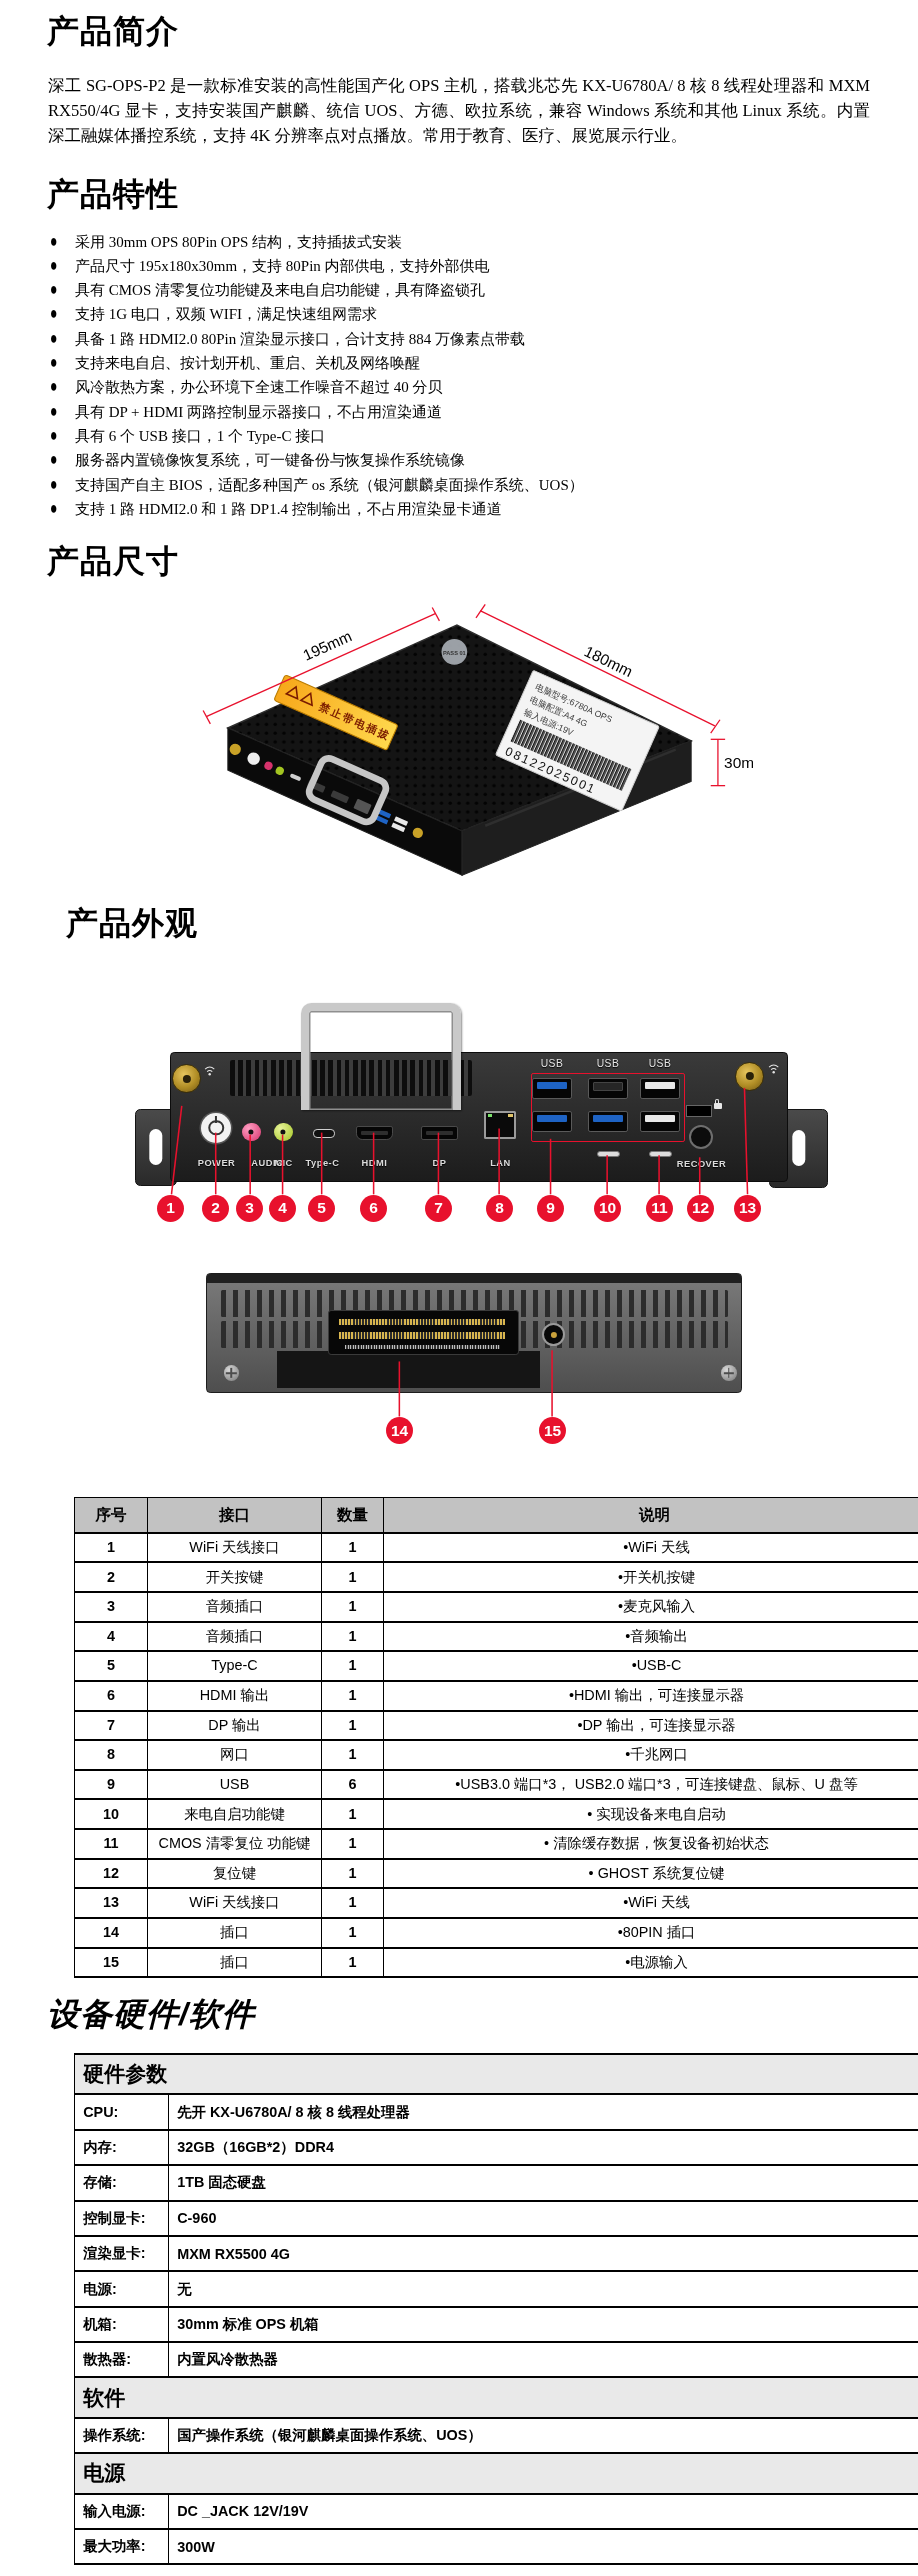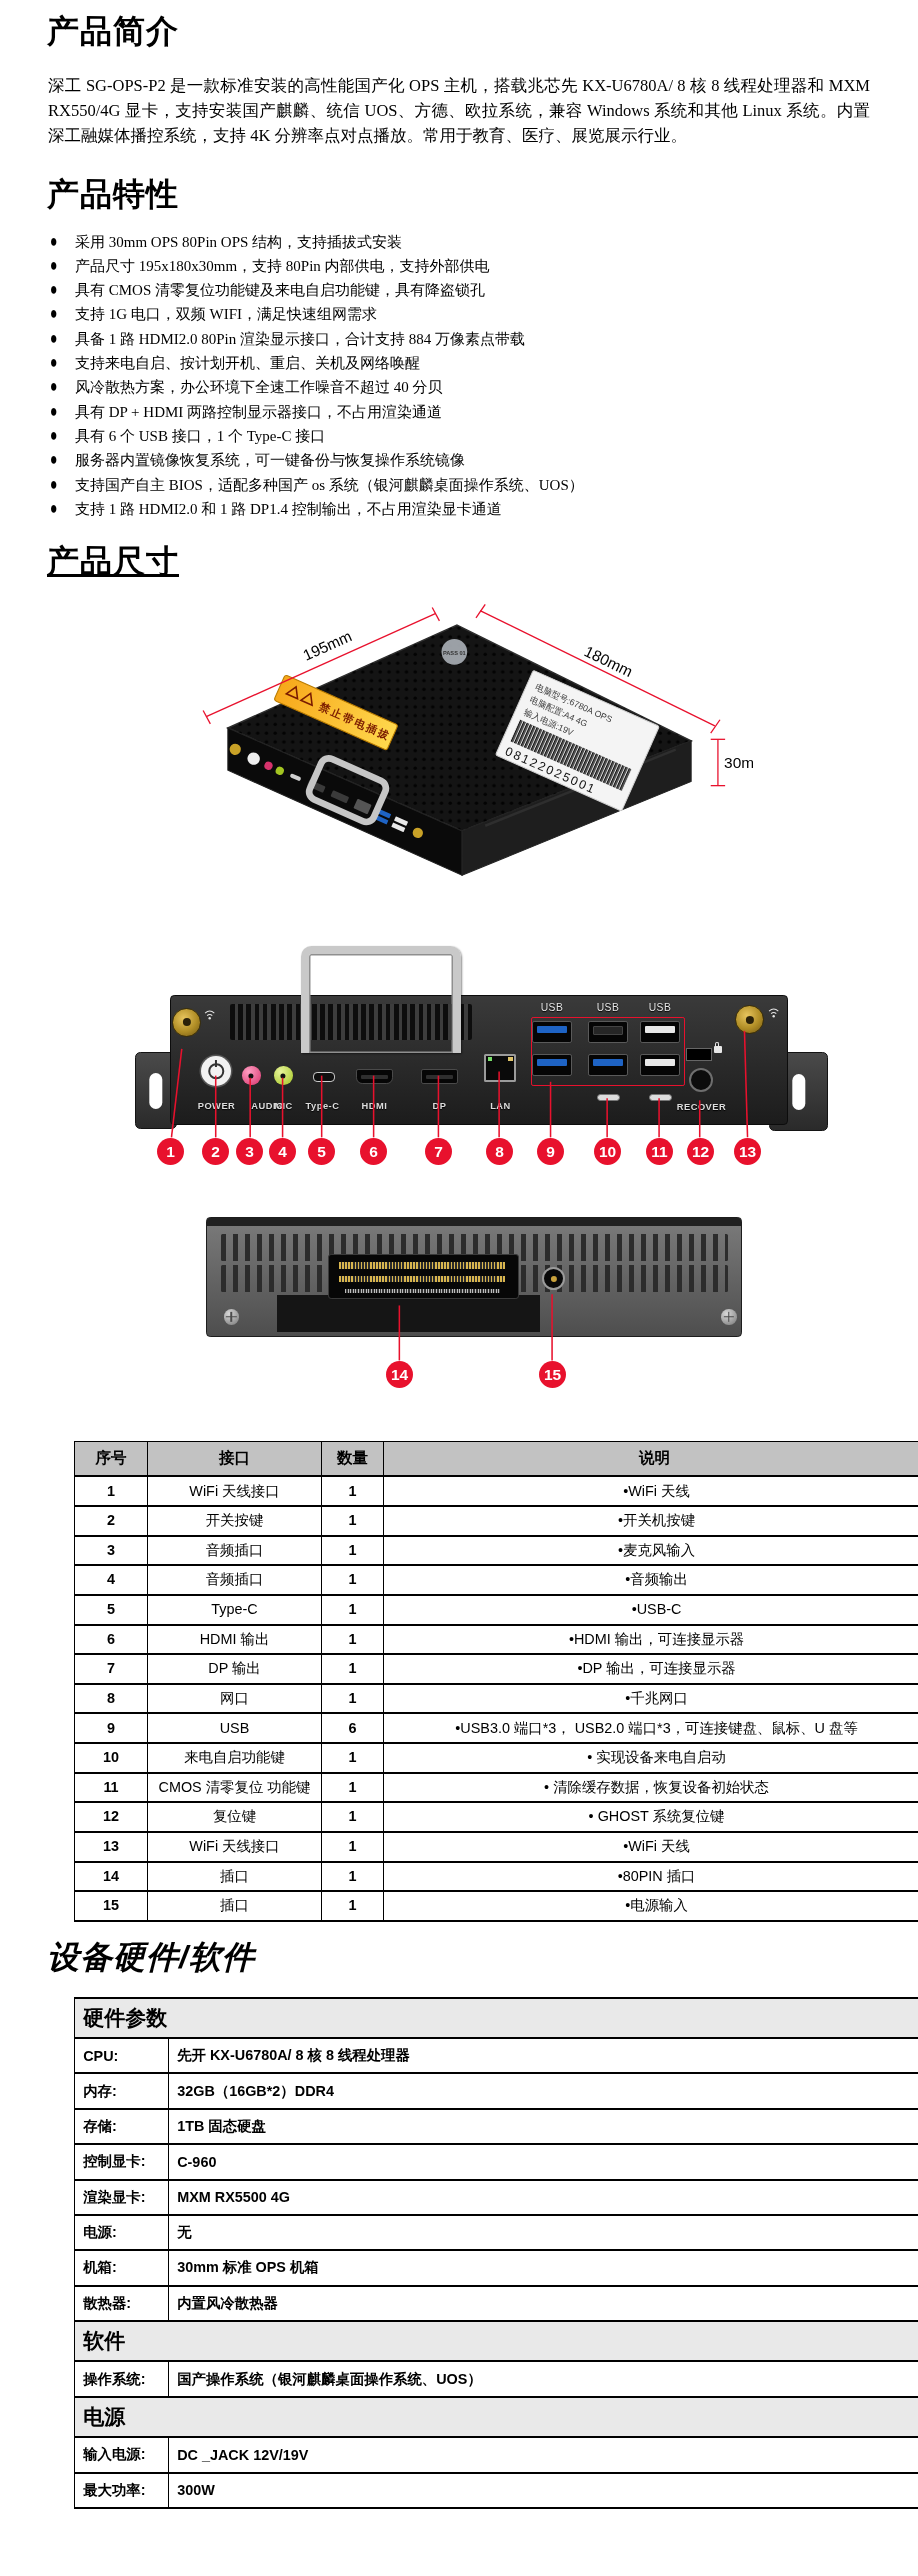--- a/index.html
+++ b/index.html
@@ -2,21 +2,21 @@
 <html style="font-size:8.2px"><head>
 <meta charset="utf-8">
 <style>
   html,body{margin:0;padding:0;background:#ffffff;width:918px;height:2785px;overflow:hidden;
     font-family:"Liberation Sans",sans-serif;color:#000;}
   .doc{position:relative;width:918px;height:2785px;}
   h1.sec{font-size:32px;font-weight:bold;margin:0 0 0 47px;letter-spacing:1px;line-height:1.15;
     font-family:"Liberation Sans",sans-serif;}
   .h-intro{padding-top:13.4px;}
   .h-feat{margin-top:28px !important;}
-  .h-dim{margin-top:26px !important;text-decoration:underline;}
+  .h-dim{margin-top:26px !important;}
   .h-app{margin-top:19.6px !important;margin-left:66px !important;}
   .h-hw{margin-top:17.5px !important;font-style:italic;}
 
   .intro-p{margin:23px 47px 0 48px;width:822px;font-size:16.5px;line-height:25px;
     font-family:"Liberation Serif",serif;text-align:justify;}
 
   ul.features{list-style:none;margin:21.6px 0 0 50px;padding:0;}
   ul.features li{display:flex;align-items:flex-start;margin-bottom:8.8px;font-size:15px;line-height:15.5px;
     font-family:"Liberation Serif",serif;}
   ul.features .bullet{display:inline-block;font-size:12.4px;line-height:15.5px;margin-right:17.5px;
@@ -273,20 +273,21 @@
         <line x1="1072" y1="292" x2="1072" y2="382"></line>
         <line x1="1058" y1="292" x2="1086" y2="292"></line>
         <line x1="1058" y1="382" x2="1086" y2="382"></line>
       </g>
       <text transform="translate(272,140) rotate(-24)" font-size="30" fill="#000">195mm</text>
       <text transform="translate(810,128) rotate(26)" font-size="30" fill="#000">180mm</text>
       <text x="1084" y="348" font-size="30" fill="#000">30mm</text>
     </svg>
   </div>
 
+  <h1 class="sec h-app">产品外观</h1>
 
   <div class="fig-front">
     <div class="ear ear-l">
         <span class="hole"></span>
       </div>
     <div class="ear ear-r">
         <span class="hole"></span>
       </div>
     <div class="panel">
       <div class="vents"></div>

